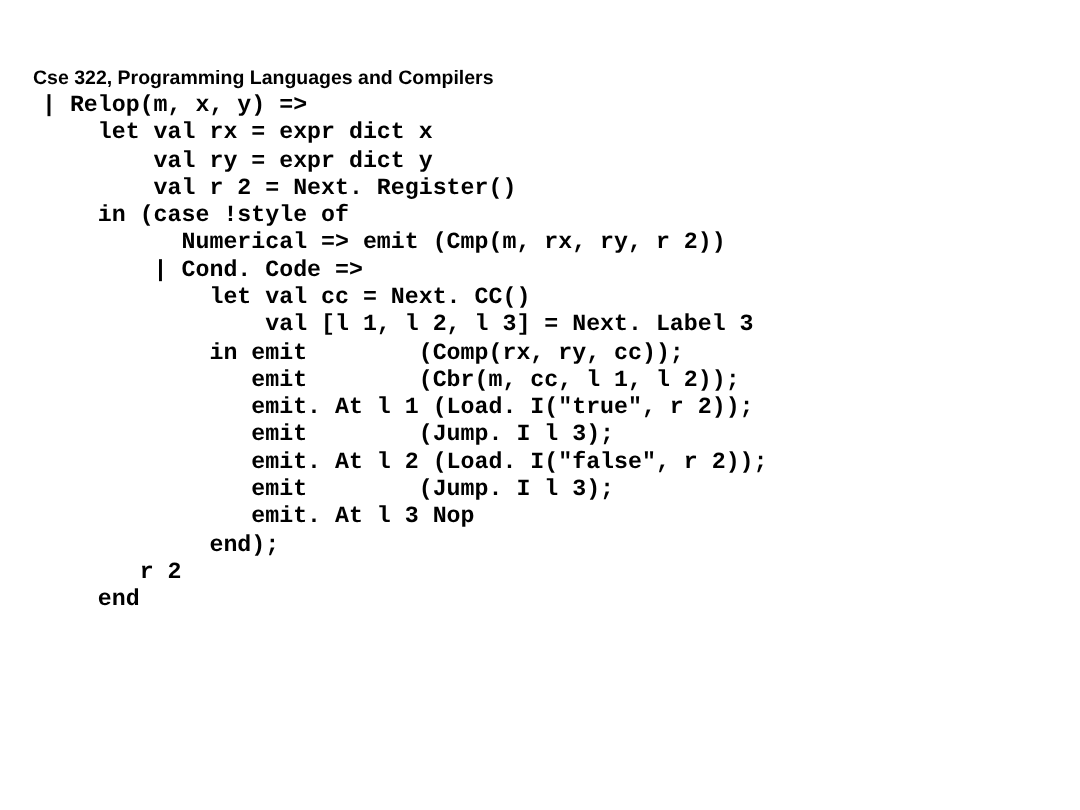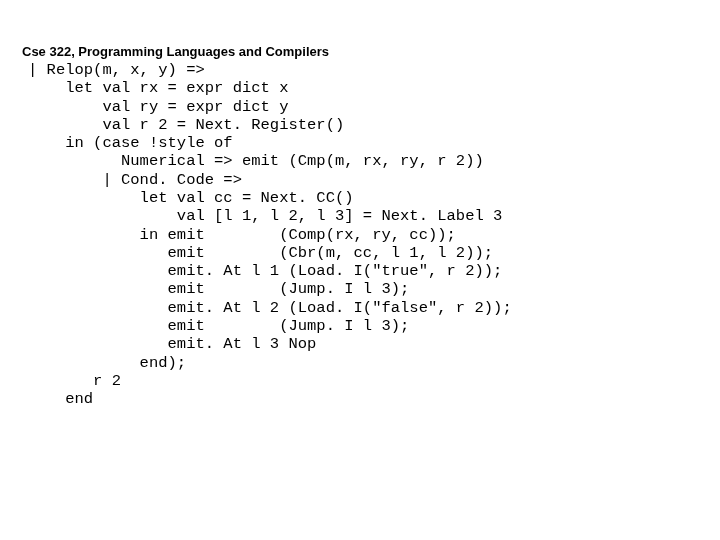--- a/index.html
+++ b/index.html
@@ -27,21 +27,21 @@
   }
   .title {
     font-size: 32px;
     font-weight: bold;
     text-align: center;
     margin: 2px 0 14px 0;
   }
   .code {
     font-family: "Courier New", Courier, monospace;
     font-size: 15.5px;
-    font-weight: normal;
+    font-weight: bold;
     line-height: 1.18;
     white-space: pre;
     margin-left: 6px;
   }
   .footer-date {
     position: absolute;
     left: 22px;
     bottom: 14px;
     font-size: 12px;
   }

